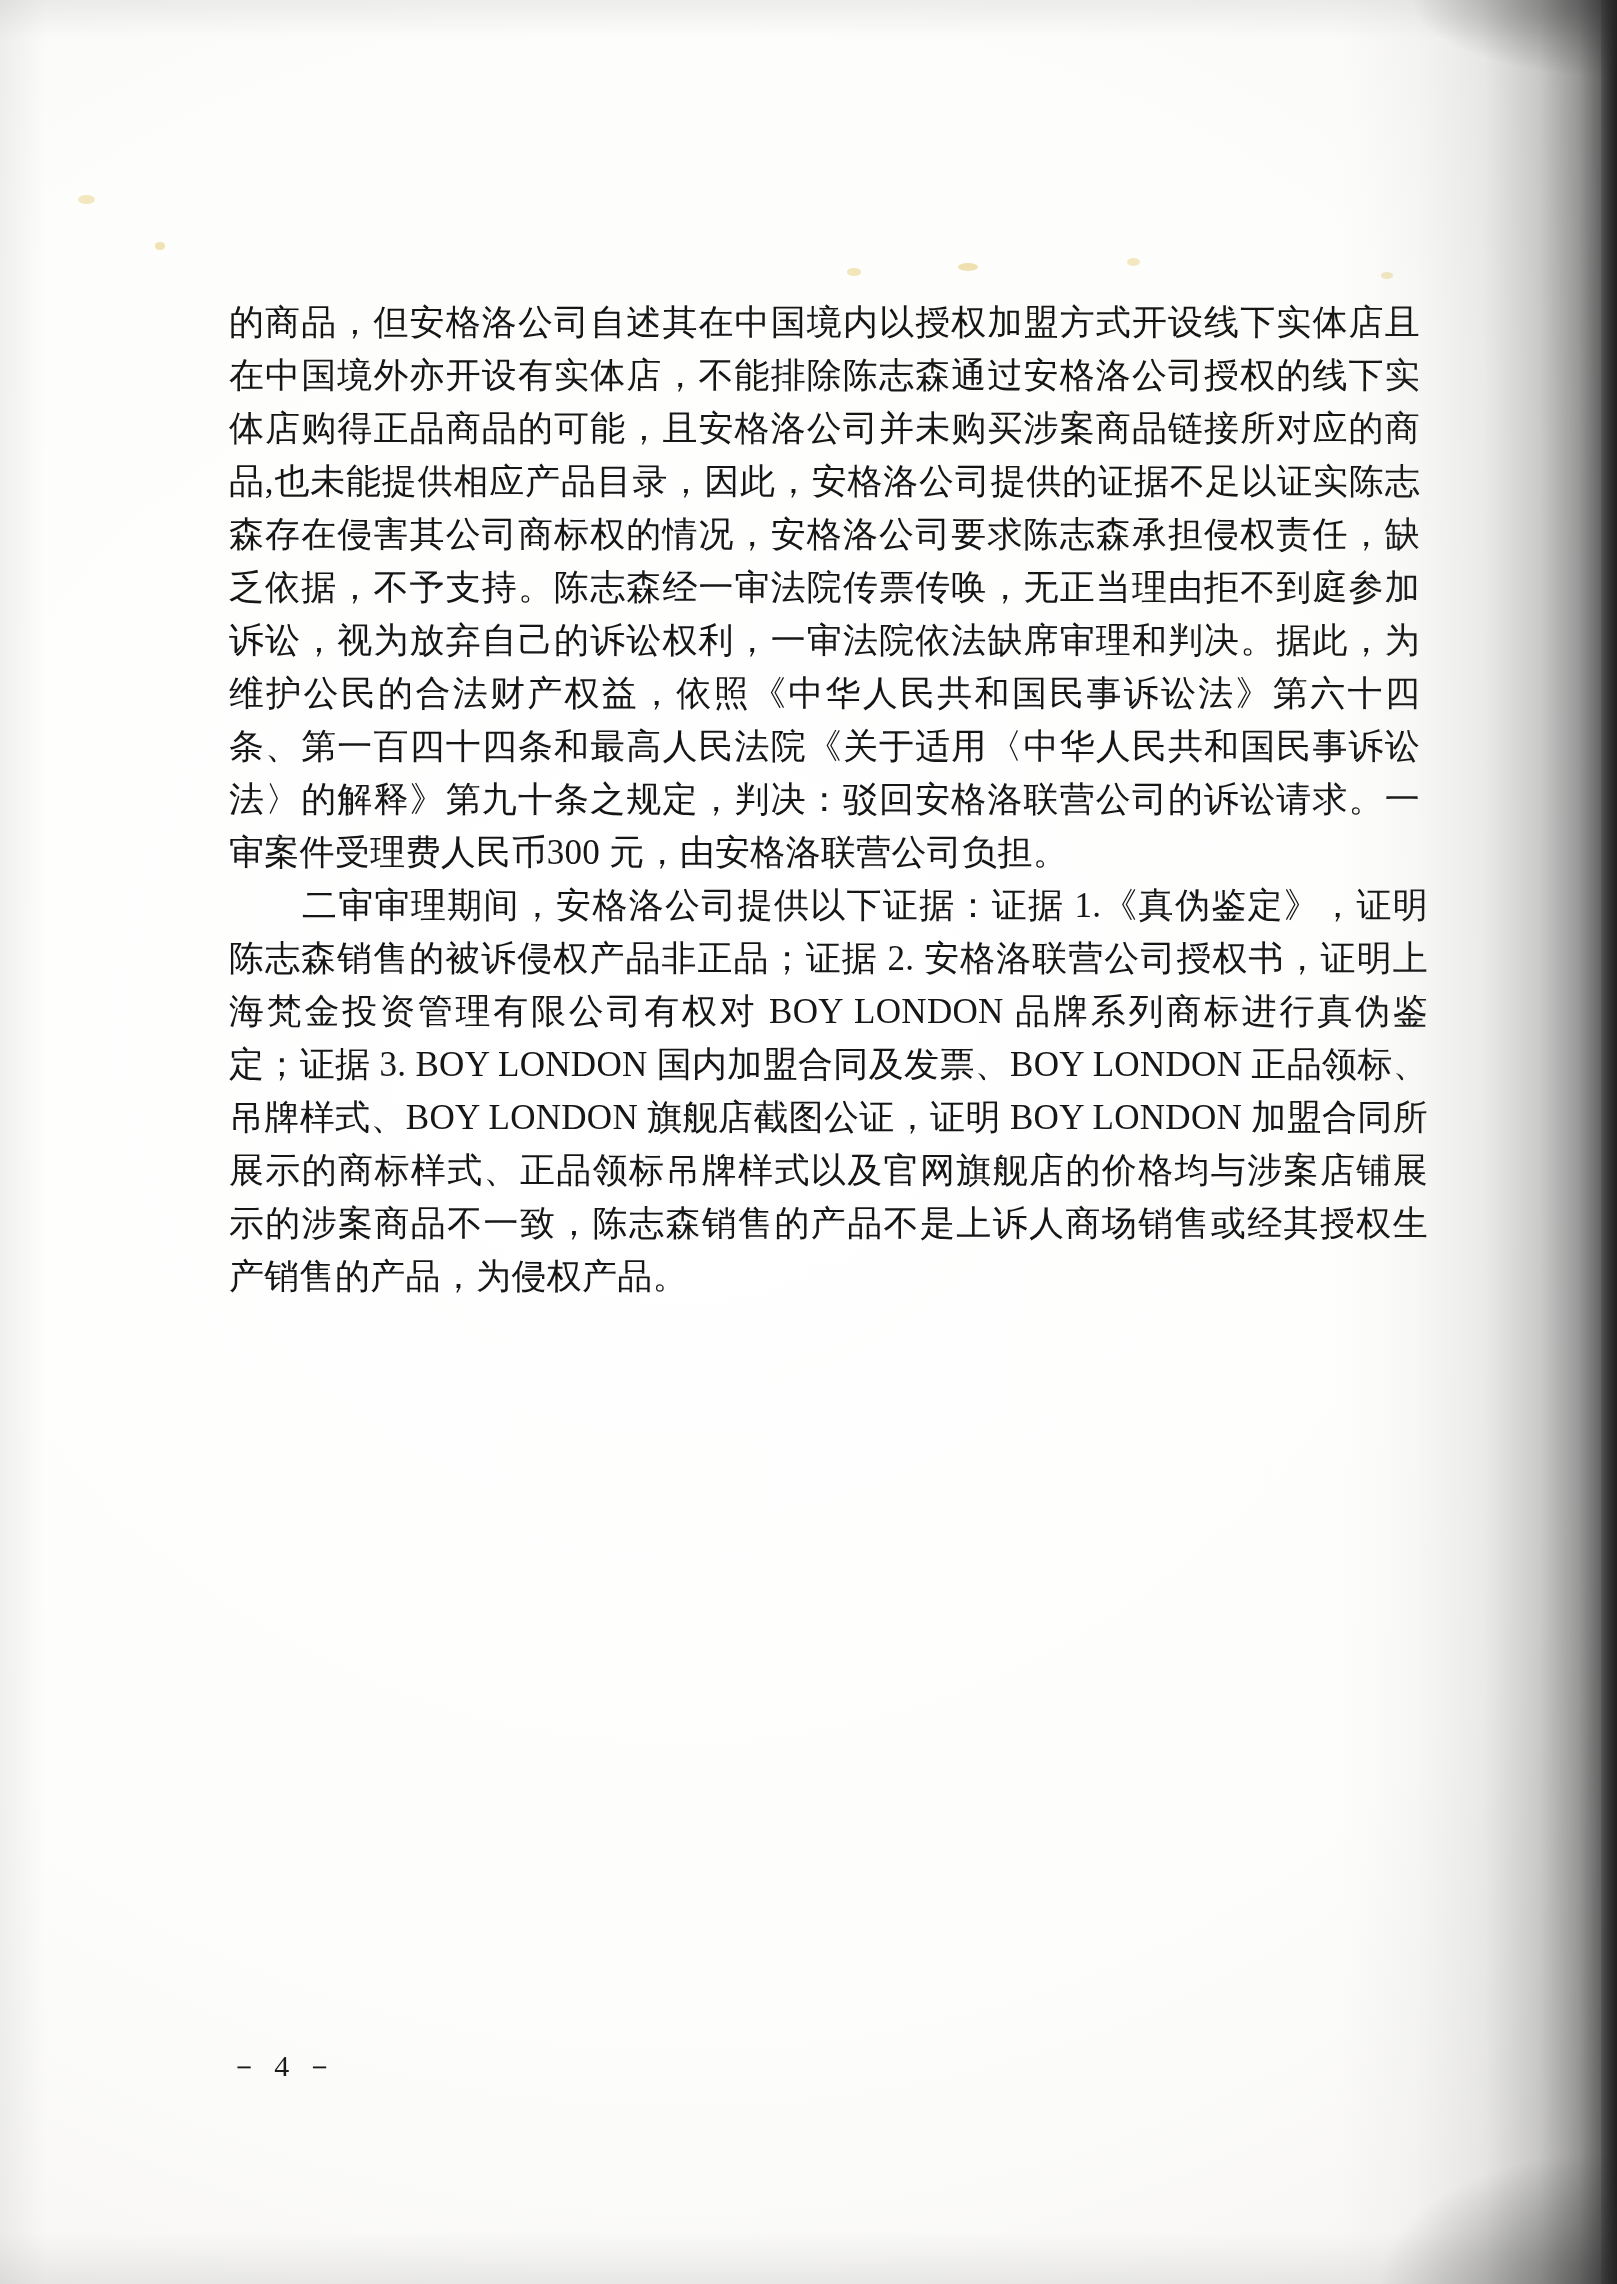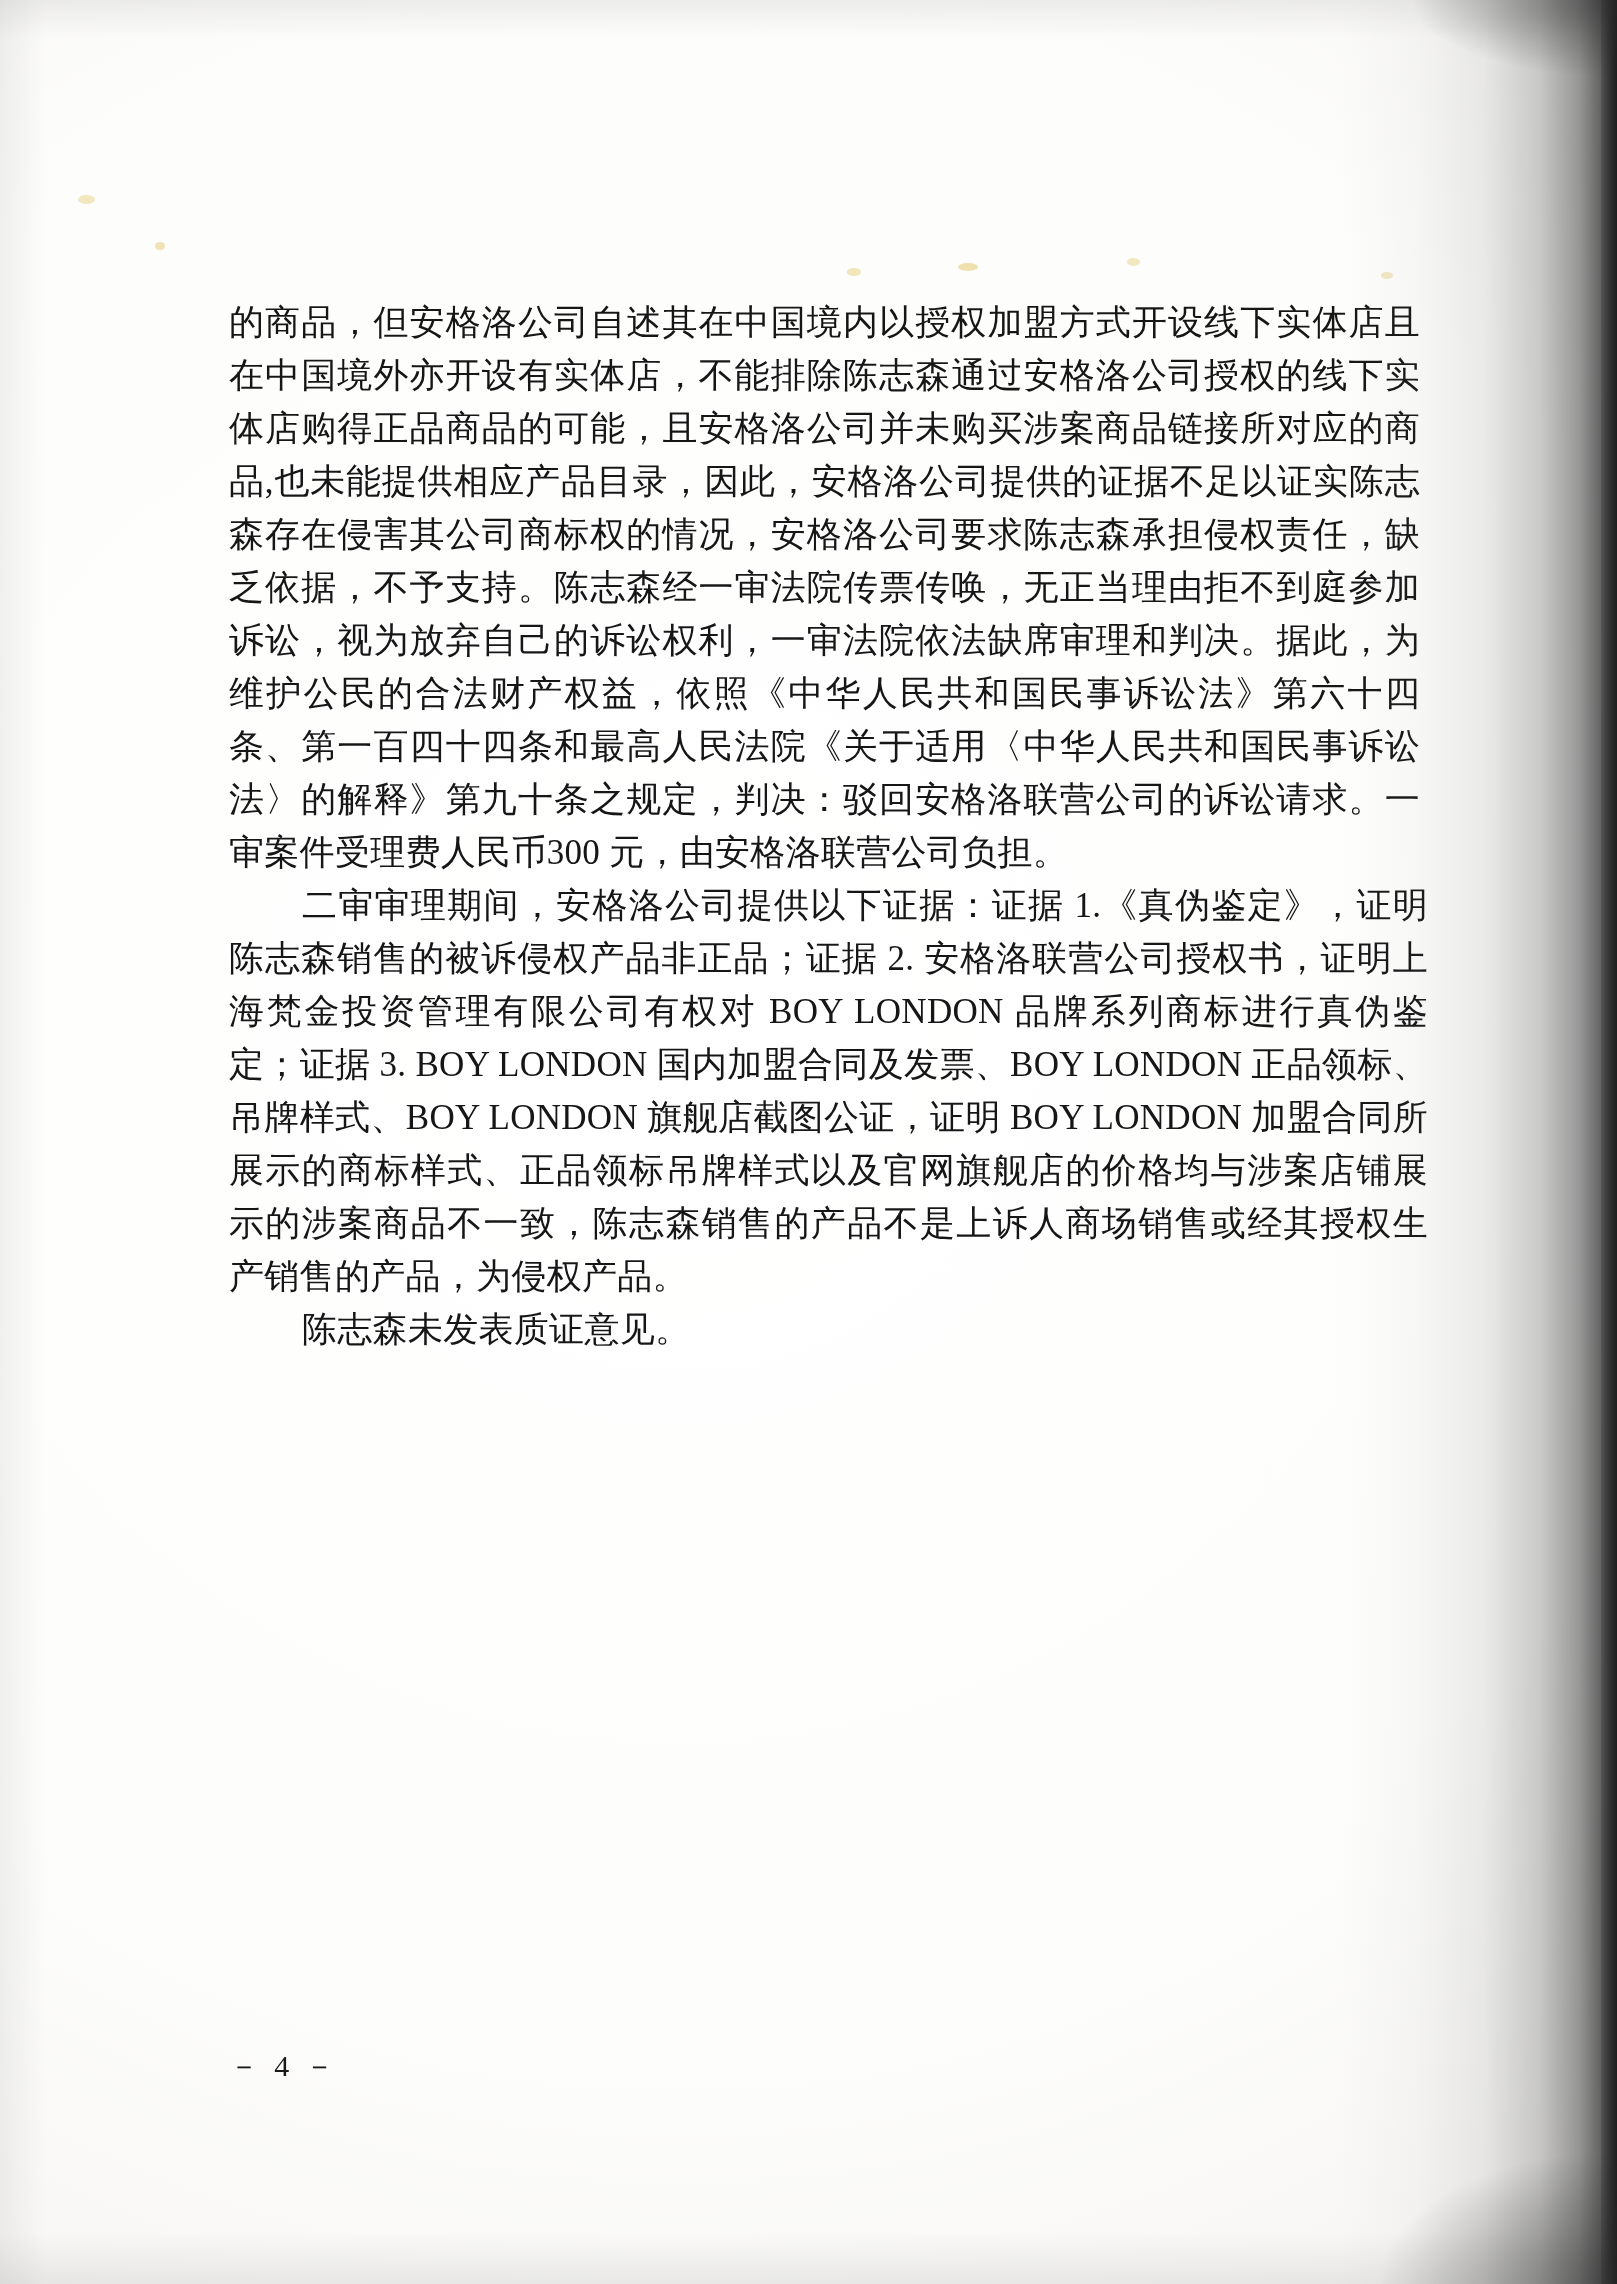--- a/index.html
+++ b/index.html
@@ -141,21 +141,20 @@
   <div class="speck" style="left:78px;top:195px;width:17px;height:9px;background:rgba(230,205,120,0.45);"></div>
   <div class="speck" style="left:155px;top:242px;width:10.4px;height:7.8px;background:rgba(228,200,110,0.5);"></div>
   <div class="speck" style="left:847px;top:268px;width:14.3px;height:7.8px;background:rgba(230,205,120,0.5);"></div>
   <div class="speck" style="left:958px;top:263px;width:19.5px;height:7.8px;background:rgba(226,196,100,0.5);"></div>
   <div class="speck" style="left:1127px;top:258px;width:13px;height:7.8px;background:rgba(230,205,120,0.45);"></div>
   <div class="speck" style="left:1381px;top:272px;width:11.7px;height:6.5px;background:rgba(228,200,110,0.4);"></div>
 
   <div class="content">
     <p class="para tight-right">的商品，但安格洛公司自述其在中国境内以授权加盟方式开设线下实体店且在中国境外亦开设有实体店，不能排除陈志森通过安格洛公司授权的线下实体店购得正品商品的可能，且安格洛公司并未购买涉案商品链接所对应的商品,也未能提供相应产品目录，因此，安格洛公司提供的证据不足以证实陈志森存在侵害其公司商标权的情况，安格洛公司要求陈志森承担侵权责任，缺乏依据，不予支持。陈志森经一审法院传票传唤，无正当理由拒不到庭参加诉讼，视为放弃自己的诉讼权利，一审法院依法缺席审理和判决。据此，为维护公民的合法财产权益，依照《中华人民共和国民事诉讼法》第六十四条、第一百四十四条和最高人民法院《关于适用〈中华人民共和国民事诉讼法〉的解释》第九十条之规定，判决：驳回安格洛联营公司的诉讼请求。一审案件受理费人民币300 元，由安格洛联营公司负担。</p>
     <p class="para indent">二审审理期间，安格洛公司提供以下证据：证据 1.《真伪鉴定》，证明陈志森销售的被诉侵权产品非正品；证据 2. 安格洛联营公司授权书，证明上海梵金投资管理有限公司有权对 BOY LONDON 品牌系列商标进行真伪鉴定；证据 3. BOY LONDON 国内加盟合同及发票、BOY LONDON 正品领标、吊牌样式、BOY LONDON 旗舰店截图公证，证明 BOY LONDON 加盟合同所展示的商标样式、正品领标吊牌样式以及官网旗舰店的价格均与涉案店铺展示的涉案商品不一致，陈志森销售的产品不是上诉人商场销售或经其授权生产销售的产品，为侵权产品。</p>
-    <p class="para indent">陈志森未发表质证意见。</p>
   </div>
 
   <div class="page-number">－ 4 －</div>
 
   <div class="left-edge-shade"></div>
   <div class="top-edge-shade"></div>
   <div class="bottom-edge-shade"></div>
   <div class="gutter-shadow"></div>
   <div class="gutter-edge"></div>
   <div class="corner-dark-top"></div>

